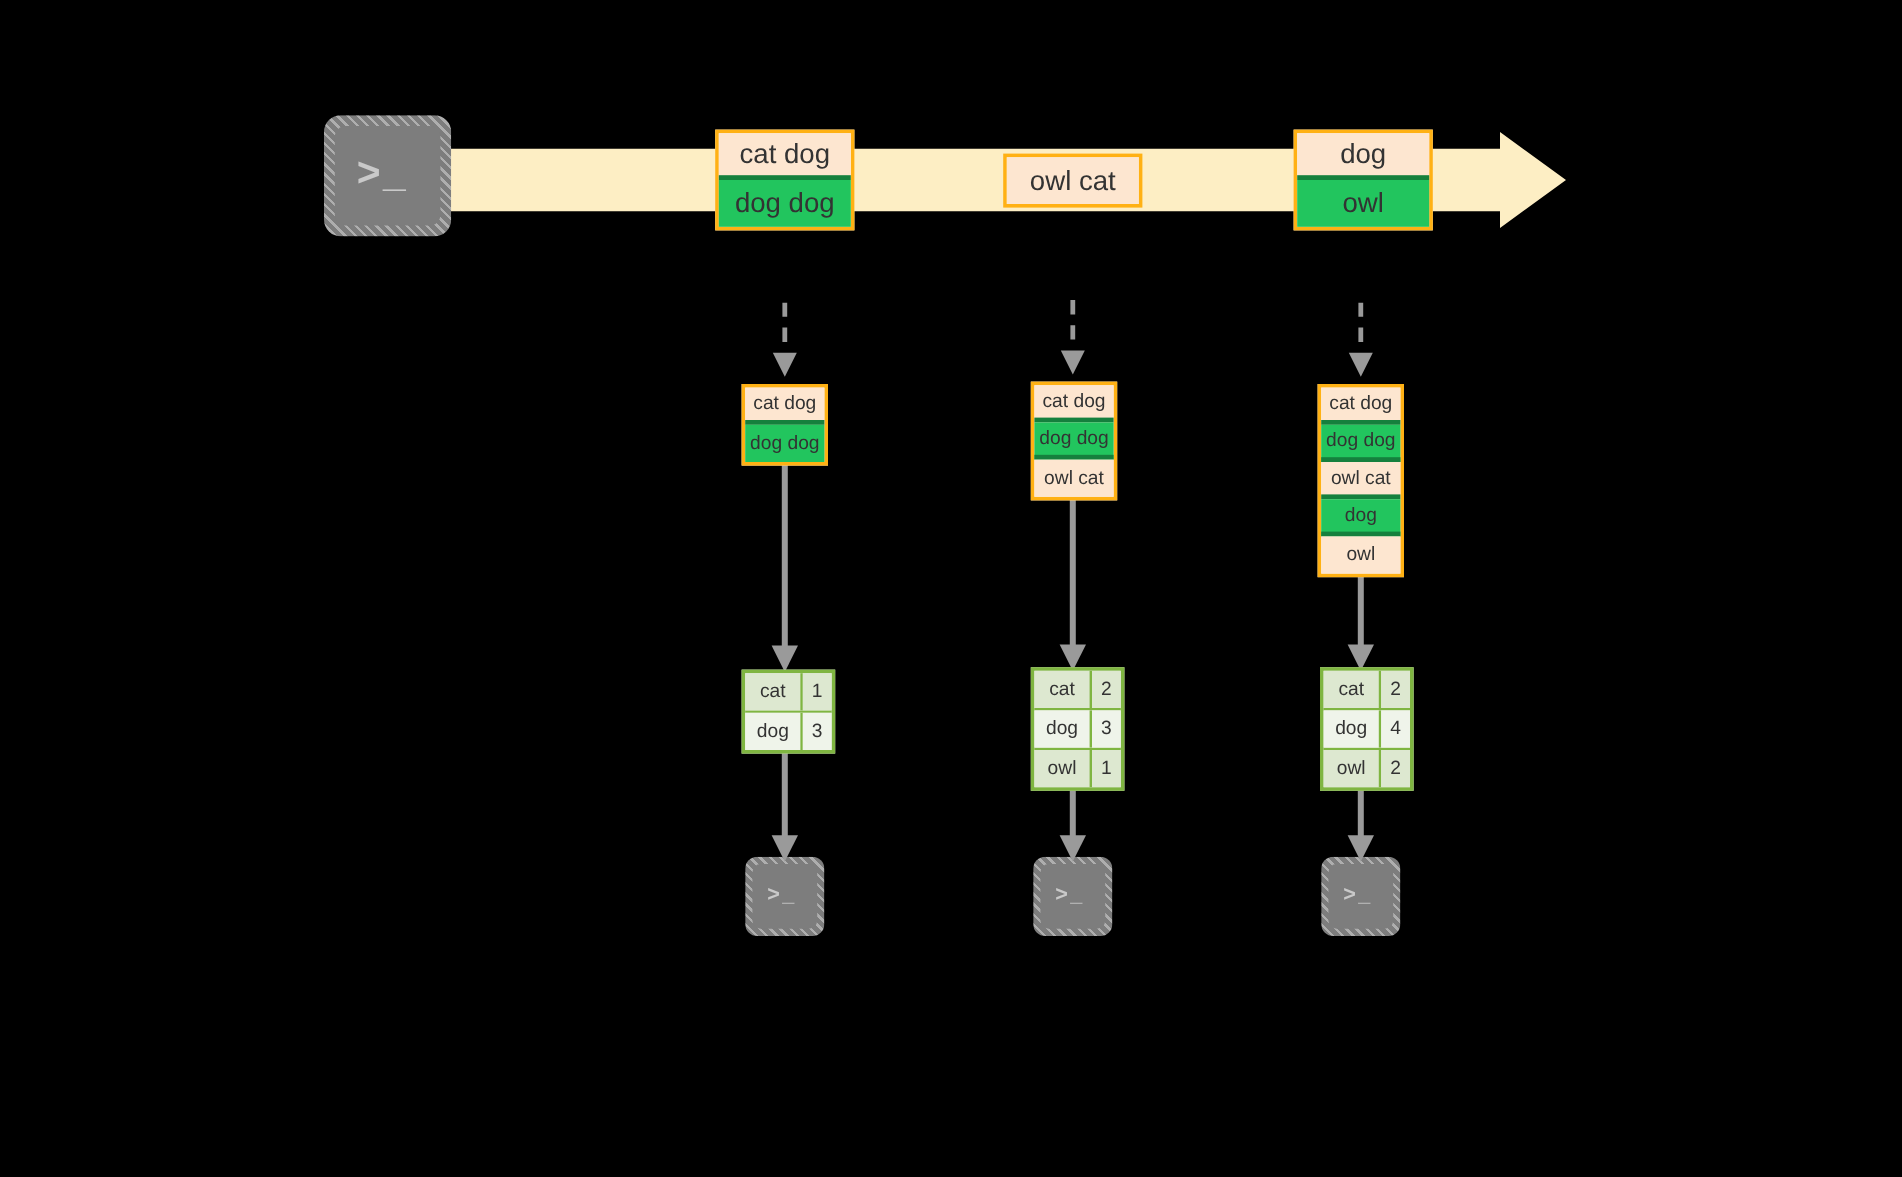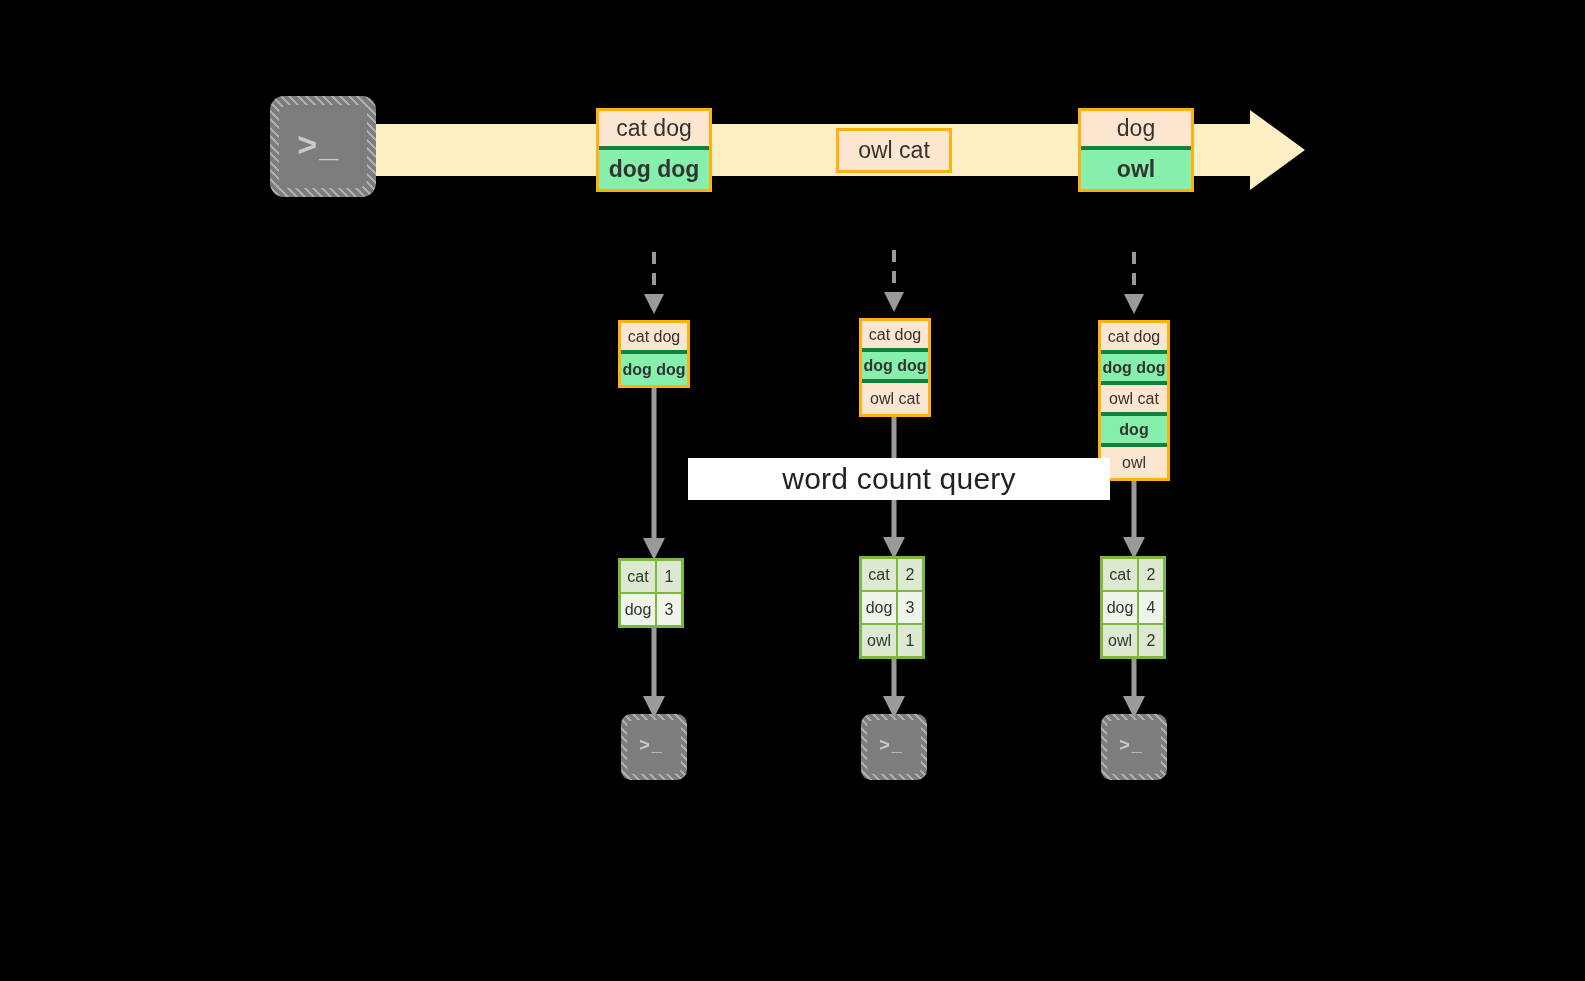--- a/index.html
+++ b/index.html
@@ -67,21 +67,21 @@
     box-sizing: border-box;
     display: flex;
     align-items: center;
     justify-content: center;
     color: #333333;
     white-space: nowrap;
     border-bottom: 4px solid #15803d;
   }
   .recbox .row:last-child { border-bottom: none; }
   .recbox .row.shade { background: #fde6d0; }
-  .recbox .row.light { background: #86efac; font-weight: bold; }
+  .recbox .row.light { background: #22c55e; }
 
   .recbox.top-group .row { height: 39px; font-size: 23px; }
   .recbox.mid-group .row { height: 31px; font-size: 16px; }
 
   
   .restable {
     position: absolute;
     box-sizing: border-box;
     border: 3px solid #7fb541;
     background: #eef3e8;
@@ -95,21 +95,21 @@
   .restable .rrow:last-child { border-bottom: none; }
   .restable .cell {
     box-sizing: border-box;
     display: flex;
     align-items: center;
     justify-content: center;
     font-size: 16px;
     color: #333333;
     white-space: nowrap;
   }
-  .restable .cell.word { width: 36px; border-right: 2px solid #7fb541; }
+  .restable .cell.word { width: 48px; border-right: 2px solid #7fb541; }
   .restable .cell.count { width: 24px; }
   .restable .rrow.shade .cell { background: #dde8d0; }
   .restable .rrow.light .cell { background: #eff4ea; }
 
   
   .conn { position: absolute; z-index: 2; }
 
   
   .label-band {
     position: absolute;
@@ -210,23 +210,20 @@
       <path d="M5,126 L27,126 L16,148 Z" fill="#9a9a9a"></path>
     </svg>
   </div>
   <div class="conn" style="left:1118px; top:473px;">
     <svg width="32" height="92" viewBox="0 0 32 92">
       <line x1="16" y1="0" x2="16" y2="66" stroke="#9a9a9a" stroke-width="5"></line>
       <path d="M5,64 L27,64 L16,86 Z" fill="#9a9a9a"></path>
     </svg>
   </div>
 
-  <div class="label-band">
-    <span class="label-text">word count query</span>
-  </div>
 
   <div class="restable" style="left:618px; top:558px;">
     <div class="rrow shade">
       <div class="cell word">cat</div>
       <div class="cell count">1</div>
     </div>
     <div class="rrow light">
       <div class="cell word">dog</div>
       <div class="cell count">3</div>
     </div>

